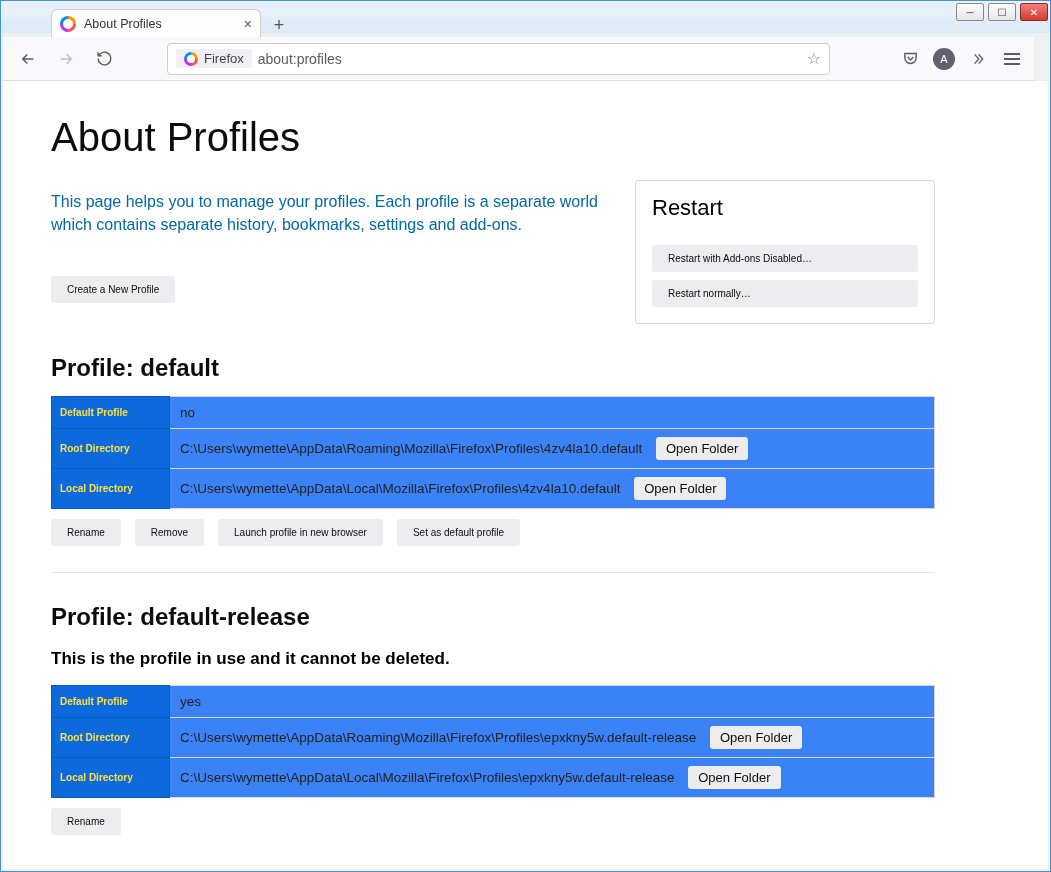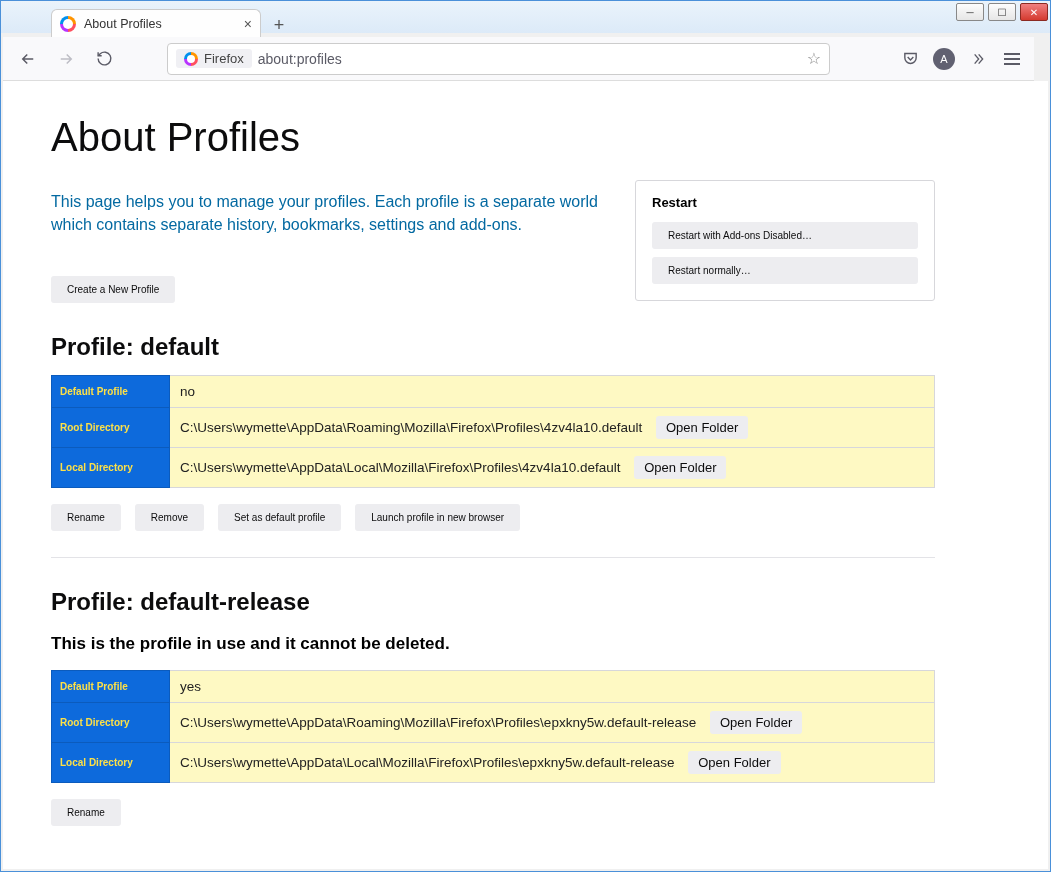--- a/index.html
+++ b/index.html
@@ -189,21 +189,21 @@
     font-family:inherit;
   }
   .btn.small { padding:4px 10px; font-size:13px;text-align:center;}
   .restart-box {
     border:1px solid #d7d7db;
     border-radius:3px;
     padding:14px 16px 16px 16px;
     width:300px;
     margin-top:6px;
   }
-  .restart-box h3 { margin:0 0 12px 0; font-size:13px; font-weight:700;}
+  .restart-box h3 { margin:0 0 24px 0; font-size:22px; font-weight:400;}
   .restart-box .btn { display:block; width:100%; text-align:left; margin-bottom:8px; white-space:nowrap; overflow:hidden; text-overflow:ellipsis;}
   .restart-box .btn:last-child{margin-bottom:0;}
   .section-h2 {
     font-size:24px;
     font-weight:600;
     margin:30px 0 14px 0;
     color:#0c0c0d;
   }
   .in-use {
     font-size:17px;
@@ -219,31 +219,31 @@
     background:#0d6adc;
     color:#fde047;
     font-weight:700;
     font-size:10px;
     text-align:left;
     padding:10px 8px;
     width:118px;
     border:1px solid #0b5bbd;
   }
   table.profile-table td {
-    background:#fef9c3;
+    background:#3b82f6;
     border:1px solid #d7d7db;
     padding:8px 10px;
     font-size:13.5px;
     color:#222;
   }
   table.profile-table td .path { display:inline-block; margin-right:10px;}
   .action-row {
     display:flex;
     gap:14px;
-    margin-top:16px;
+    margin-top:10px;
   }
   hr.sep { border:none; border-top:1px solid #e3e3e7; margin:26px 0 0 0;}
 </style>
 </head>
 <body>
 
 <div class="window-frame">
 
   <div class="titlebar">
     <div class="win-controls">
@@ -352,22 +352,22 @@
           <td>
             <span class="path">C:\Users\wymette\AppData\Local\Mozilla\Firefox\Profiles\4zv4la10.default</span>
             <button class="btn small">Open Folder</button>
           </td>
         </tr>
       </tbody>
         </table>
       <div class="action-row">
         <button class="btn">Rename</button>
         <button class="btn">Remove</button>
+        <button class="btn">Launch profile in new browser</button>
         <button class="btn">Set as default profile</button>
-        <button class="btn">Launch profile in new browser</button>
       </div>
       <hr class="sep">
 
       <h2 class="section-h2">Profile: default-release</h2>
       <p class="in-use">This is the profile in use and it cannot be deleted.</p>
       <table class="profile-table">
         <tbody>
             <tr>
           <th>Default Profile</th>
           <td>yes</td>

